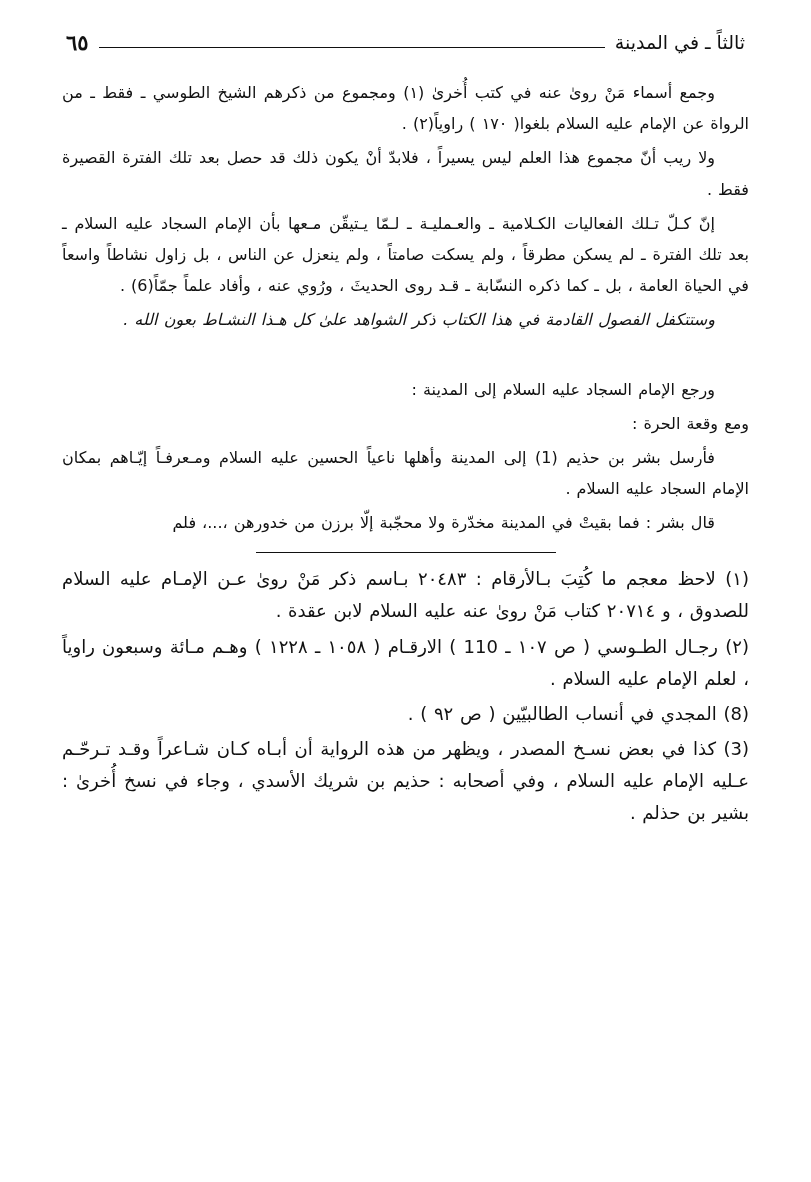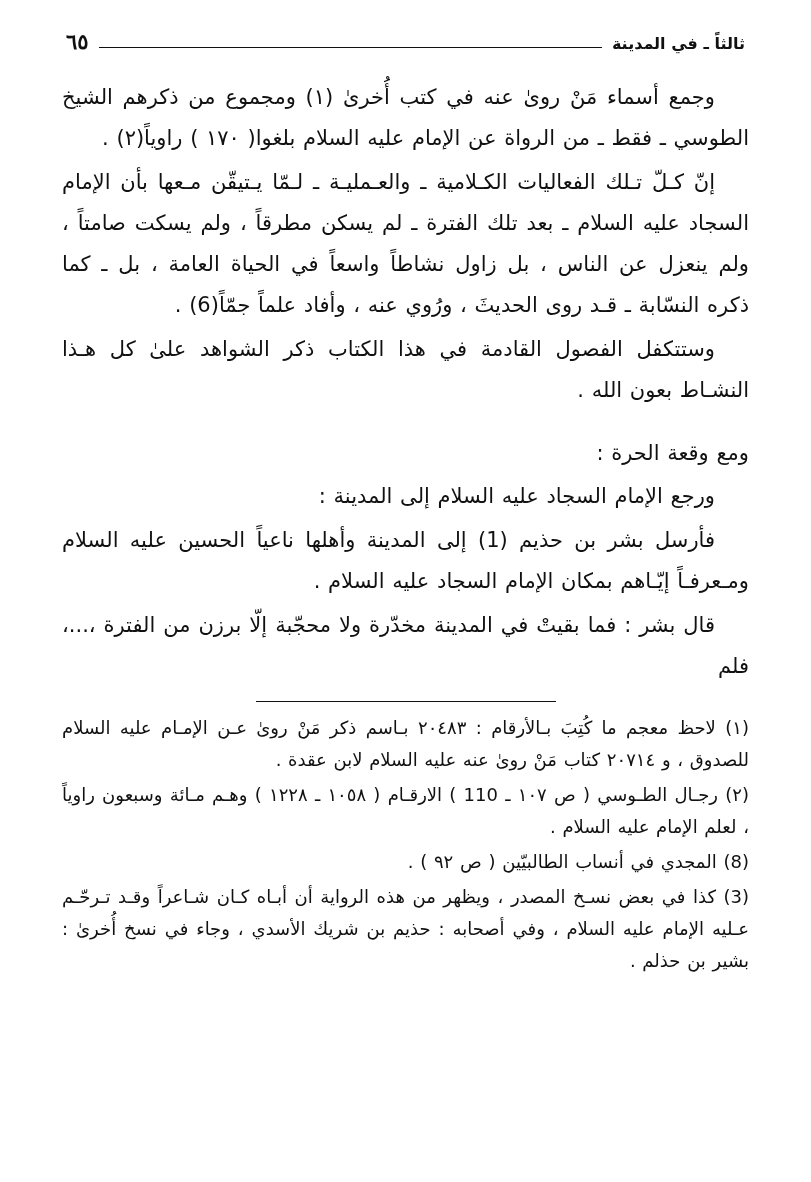--- a/index.html
+++ b/index.html
@@ -27,65 +27,65 @@
   .header {
     display: flex;
     flex-direction: row;
     align-items: flex-end;
     justify-content: space-between;
     direction: rtl;
     padding: 0 4px 0 4px;
     margin-top: 4px;
   }
   .page-number {
-    font-family: Liberation Serif, serif;
+    font-family: Liberation Sans, sans-serif;
     font-size: 21px;
     font-weight: bold;
     letter-spacing: 0px;
     line-height: 1;
     padding-bottom: 2px;
     order: 2;
   }
   .header-title {
     font-family: "DejaVu Sans", sans-serif;
-    font-size: 16px;
+    font-size: 19px;
     line-height: 1;
     padding-bottom: 3px;
     order: 0;
     white-space: nowrap;
-    font-weight: bold;
   }
   .header-rule {
     flex: 1 1 auto;
     height: 0;
     border-bottom: 1.3px solid #111;
     margin: 0 10px 7px 10px;
     order: 1;
   }
 
   
   .body {
     margin-top: 22px;
     direction: rtl;
     text-align: justify;
   }
   p.para {
     font-family: "DejaVu Sans", sans-serif;
-    font-size: 21px;
+    font-size: 16px;
     line-height: 1.95;
     margin: 0 0 3px 0;
     text-align: justify;
     text-justify: inter-word;
     word-spacing: 1px;
   }
   p.indent {
     text-indent: 34px;
   }
   p.small-gap {
-    margin-bottom: 10px;
+    margin-bottom: 26px;
+    font-style: italic;
   }
   .spacer-sm { height: 12px; }
 
   
   .footnote-rule {
     width: 300px;
     height: 0;
     border-bottom: 1.2px solid #111;
     margin: 14px auto 10px auto;
   }
@@ -108,27 +108,28 @@
 <div class="page">
 
   <div class="header">
     <div class="header-title">ثالثاً ـ في المدينة</div>
     <div class="header-rule"></div>
     <div class="page-number">٦٥</div>
   </div>
 
   <div class="body">
     <p class="para indent">وجمع أسماء مَنْ روىٰ عنه في كتب أُخرىٰ (١) ومجموع من ذكرهم الشيخ الطوسي ـ فقط ـ من الرواة عن الإمام عليه السلام بلغوا( ١٧٠ ) راوياً(٢) .</p>
+    <p class="para indent">ولا ريب أنّ مجموع هذا العلم ليس يسيراً ، فلابدّ أنْ يكون ذلك قد حصل بعد تلك الفترة القصيرة فقط .</p>
     <p class="para indent">إنّ كـلّ تـلك الفعاليات الكـلامية ـ والعـمليـة ـ لـمّا يـتيقّن مـعها بأن الإمام السجاد عليه السلام ـ بعد تلك الفترة ـ لم يسكن مطرقاً ، ولم يسكت صامتاً ، ولم ينعزل عن الناس ، بل زاول نشاطاً واسعاً في الحياة العامة ، بل ـ كما ذكره النسّابة ـ قـد روى الحديثَ ، ورُوي عنه ، وأفاد علماً جمّاً(6) .</p>
     <p class="para indent small-gap">وستتكفل الفصول القادمة في هذا الكتاب ذكر الشواهد علىٰ كل هـذا النشـاط بعون الله .</p>
     <div class="spacer-sm"></div>
+    <p class="para indent">ورجع الإمام السجاد عليه السلام إلى المدينة :</p>
     <p class="para">ومع وقعة الحرة :</p>
-    <p class="para indent">ورجع الإمام السجاد عليه السلام إلى المدينة :</p>
     <p class="para indent">فأرسل بشر بن حذيم (1) إلى المدينة وأهلها ناعياً الحسين عليه السلام ومـعرفـاً إيّـاهم بمكان الإمام السجاد عليه السلام .</p>
-    <p class="para indent">قال بشر : فما بقيتْ في المدينة مخدّرة ولا محجّبة إلّا برزن من الفترة ،...، فلم</p>
+    <p class="para indent">قال بشر : فما بقيتْ في المدينة مخدّرة ولا محجّبة إلّا برزن من خدورهن ،...، فلم</p>
   </div>
 
   <div class="footnote-rule"></div>
 
   <div class="footnotes">
     <p class="fn">(١) لاحظ معجم ما كُتِبَ بـالأرقام : ٢٠٤٨٣ بـاسم ذكر مَنْ روىٰ عـن الإمـام عليه السلام للصدوق ، و ٢٠٧١٤ كتاب مَنْ روىٰ عنه عليه السلام لابن عقدة .</p>
     <p class="fn">(٢) رجـال الطـوسي ( ص ١٠٧ ـ 110 ) الارقـام ( ١٠٥٨ ـ ١٢٢٨ ) وهـم مـائة وسبعون راوياً ، لعلم الإمام عليه السلام .</p>
     <p class="fn">(8) المجدي في أنساب الطالبيّين ( ص ٩٢ ) .</p>
     <p class="fn">(3) كذا في بعض نسـخ المصدر ، ويظهر من هذه الرواية أن أبـاه كـان شـاعراً وقـد تـرحّـم عـليه الإمام عليه السلام ، وفي أصحابه : حذيم بن شريك الأسدي ، وجاء في نسخ أُخرىٰ : بشير بن حذلم .</p>
   </div>

